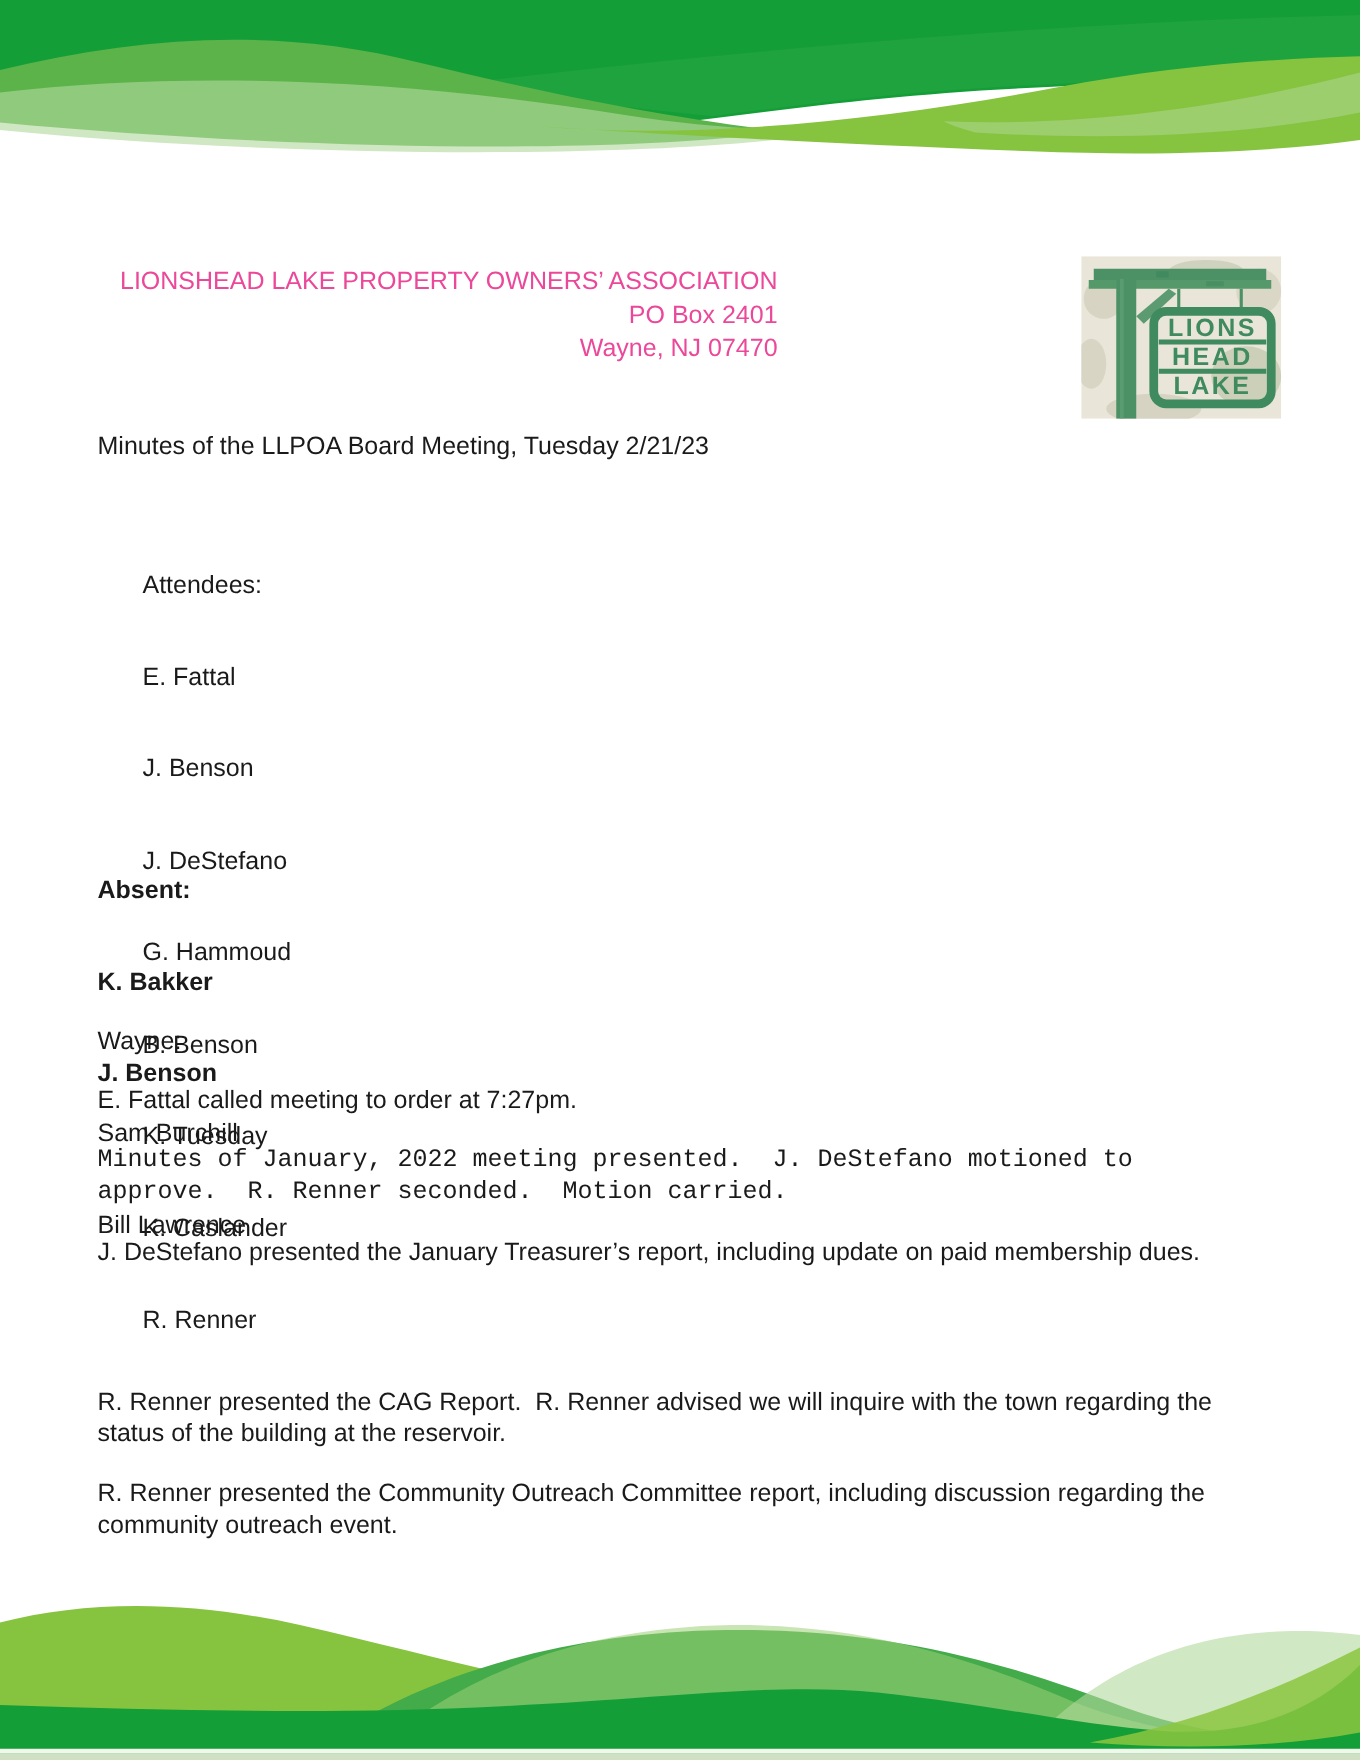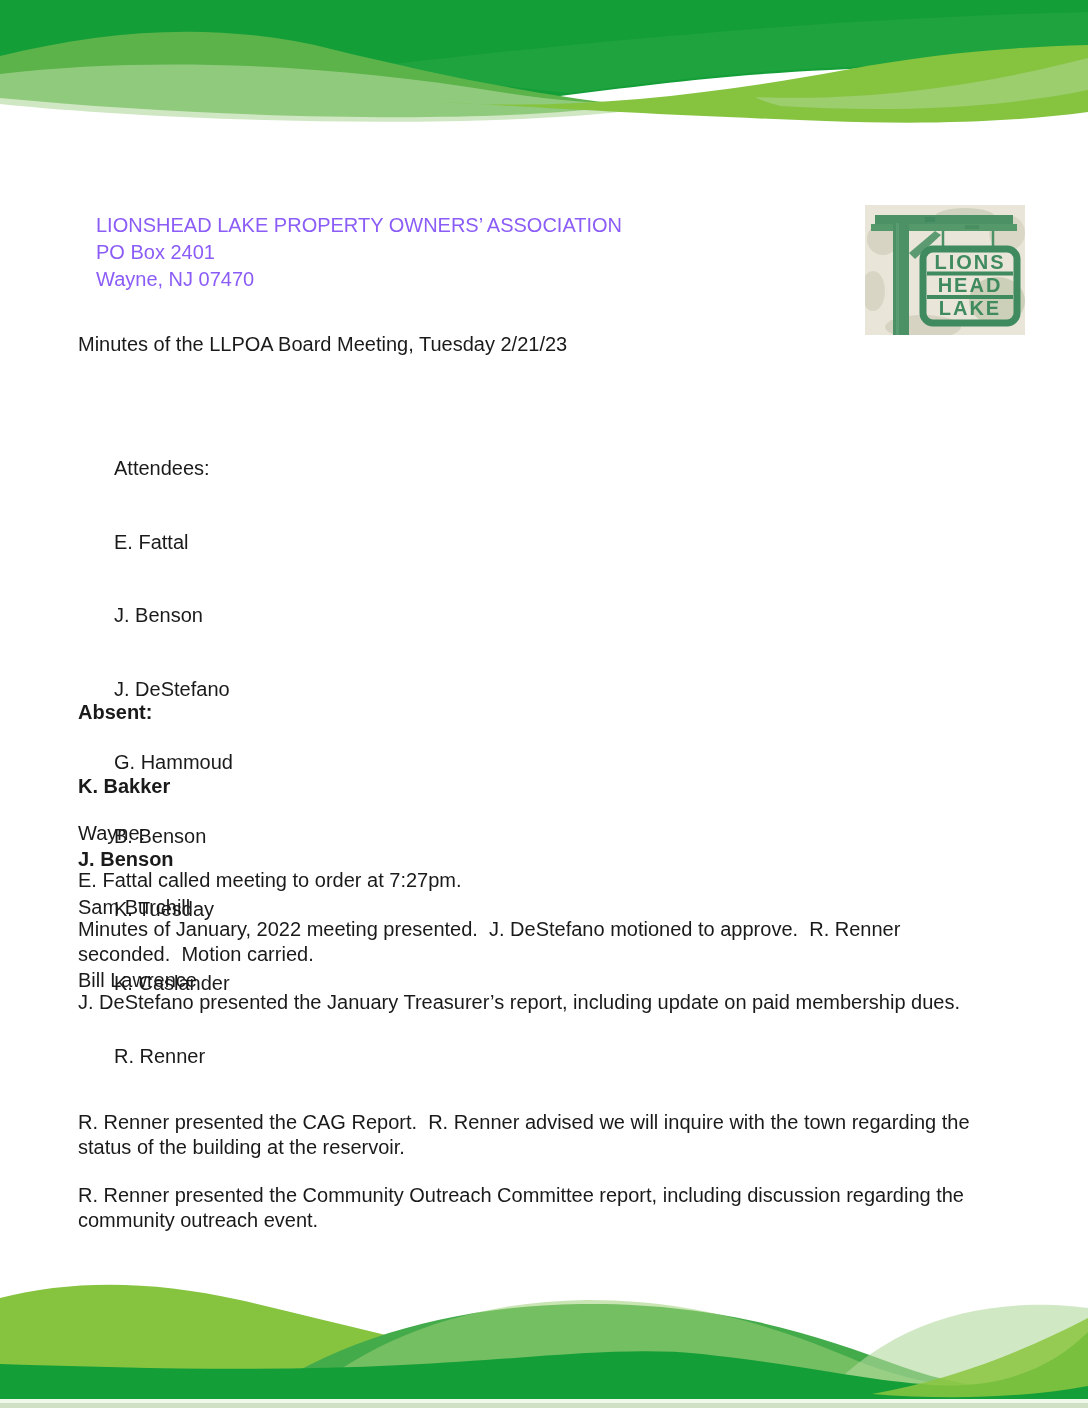--- a/index.html
+++ b/index.html
@@ -6,30 +6,30 @@
   html,body { background:#ffffff; }
   .page {
     position:relative; width:1088px; height:1408px; background:#ffffff;
     overflow:hidden; font-family:"Liberation Sans", sans-serif; color:#1a1a1a;
   }
   .band { position:absolute; left:0; width:1088px; display:block; }
   .band-top { top:0; height:130px; }
   .band-bottom { top:1270px; height:138px; }
   .letterhead {
     position:absolute; left:96px; top:212px;
-    color:#8b5cf6; font-size:20px; line-height:27px;
+    color:#ec4899; font-size:20px; line-height:27px;text-align:right;
   }
   .logo-wrap { position:absolute; left:865px; top:205px; width:160px; height:152px; }
-  .doc-title { position:absolute; left:78px; top:332px; font-size:20px; line-height:24.5px; }
+  .doc-title { position:absolute; left:78px; top:345px; font-size:20px; line-height:24.5px; }
   .tblock { position:absolute; left:78px; width:910px; font-size:20px; line-height:24.5px; white-space:pre-wrap; }
   .b-attendees { top:407px;margin-left:36px; }
   .b-absent { top:651px;font-weight:bold; }
   .b-guests { top:772px; }
   .b-call { top:868px; }
-  .b-minappr { top:917px; }
+  .b-minappr { top:917px;font-family:Liberation Mono, monospace; }
   .b-treas { top:990px; }
   .b-committee { top:1060px; }
   .b-cag { top:1110px; }
   .b-outreach { top:1183px; }
   .underlined { text-decoration:underline; }
   .sign-text { font-family:"Liberation Sans", sans-serif; font-weight:bold; letter-spacing:2px; }
 </style>
 </head>
 <body>
 

